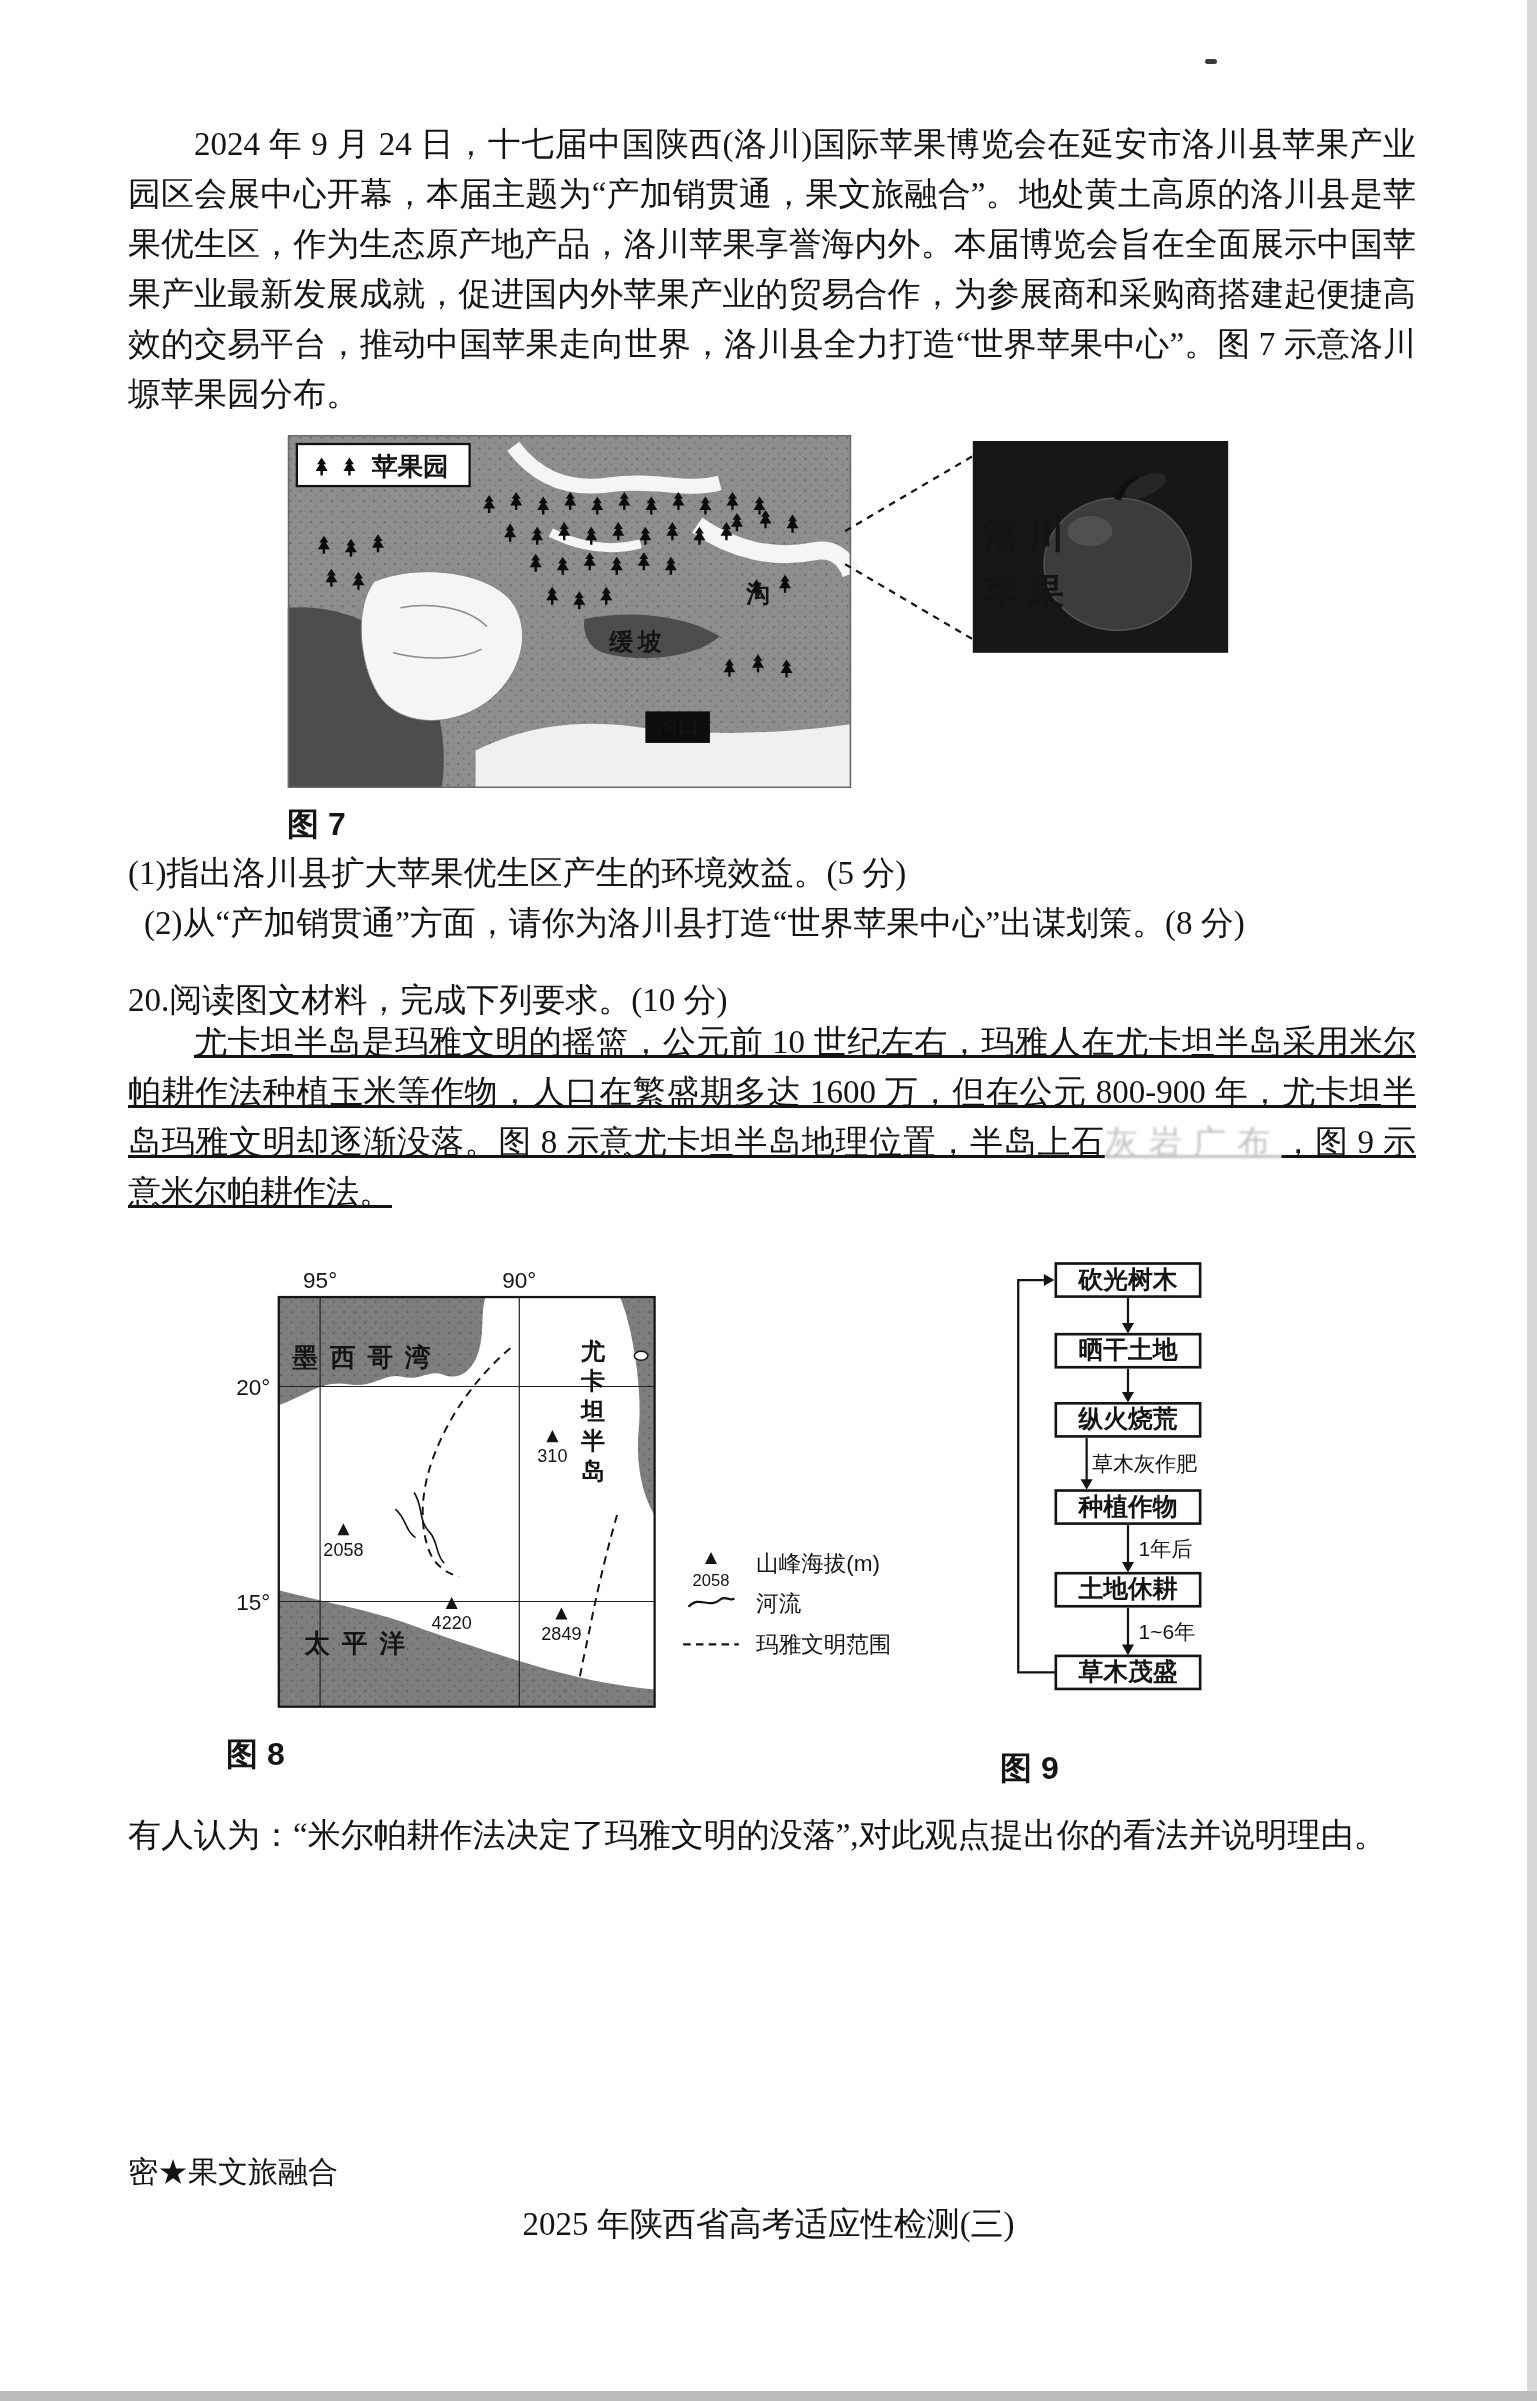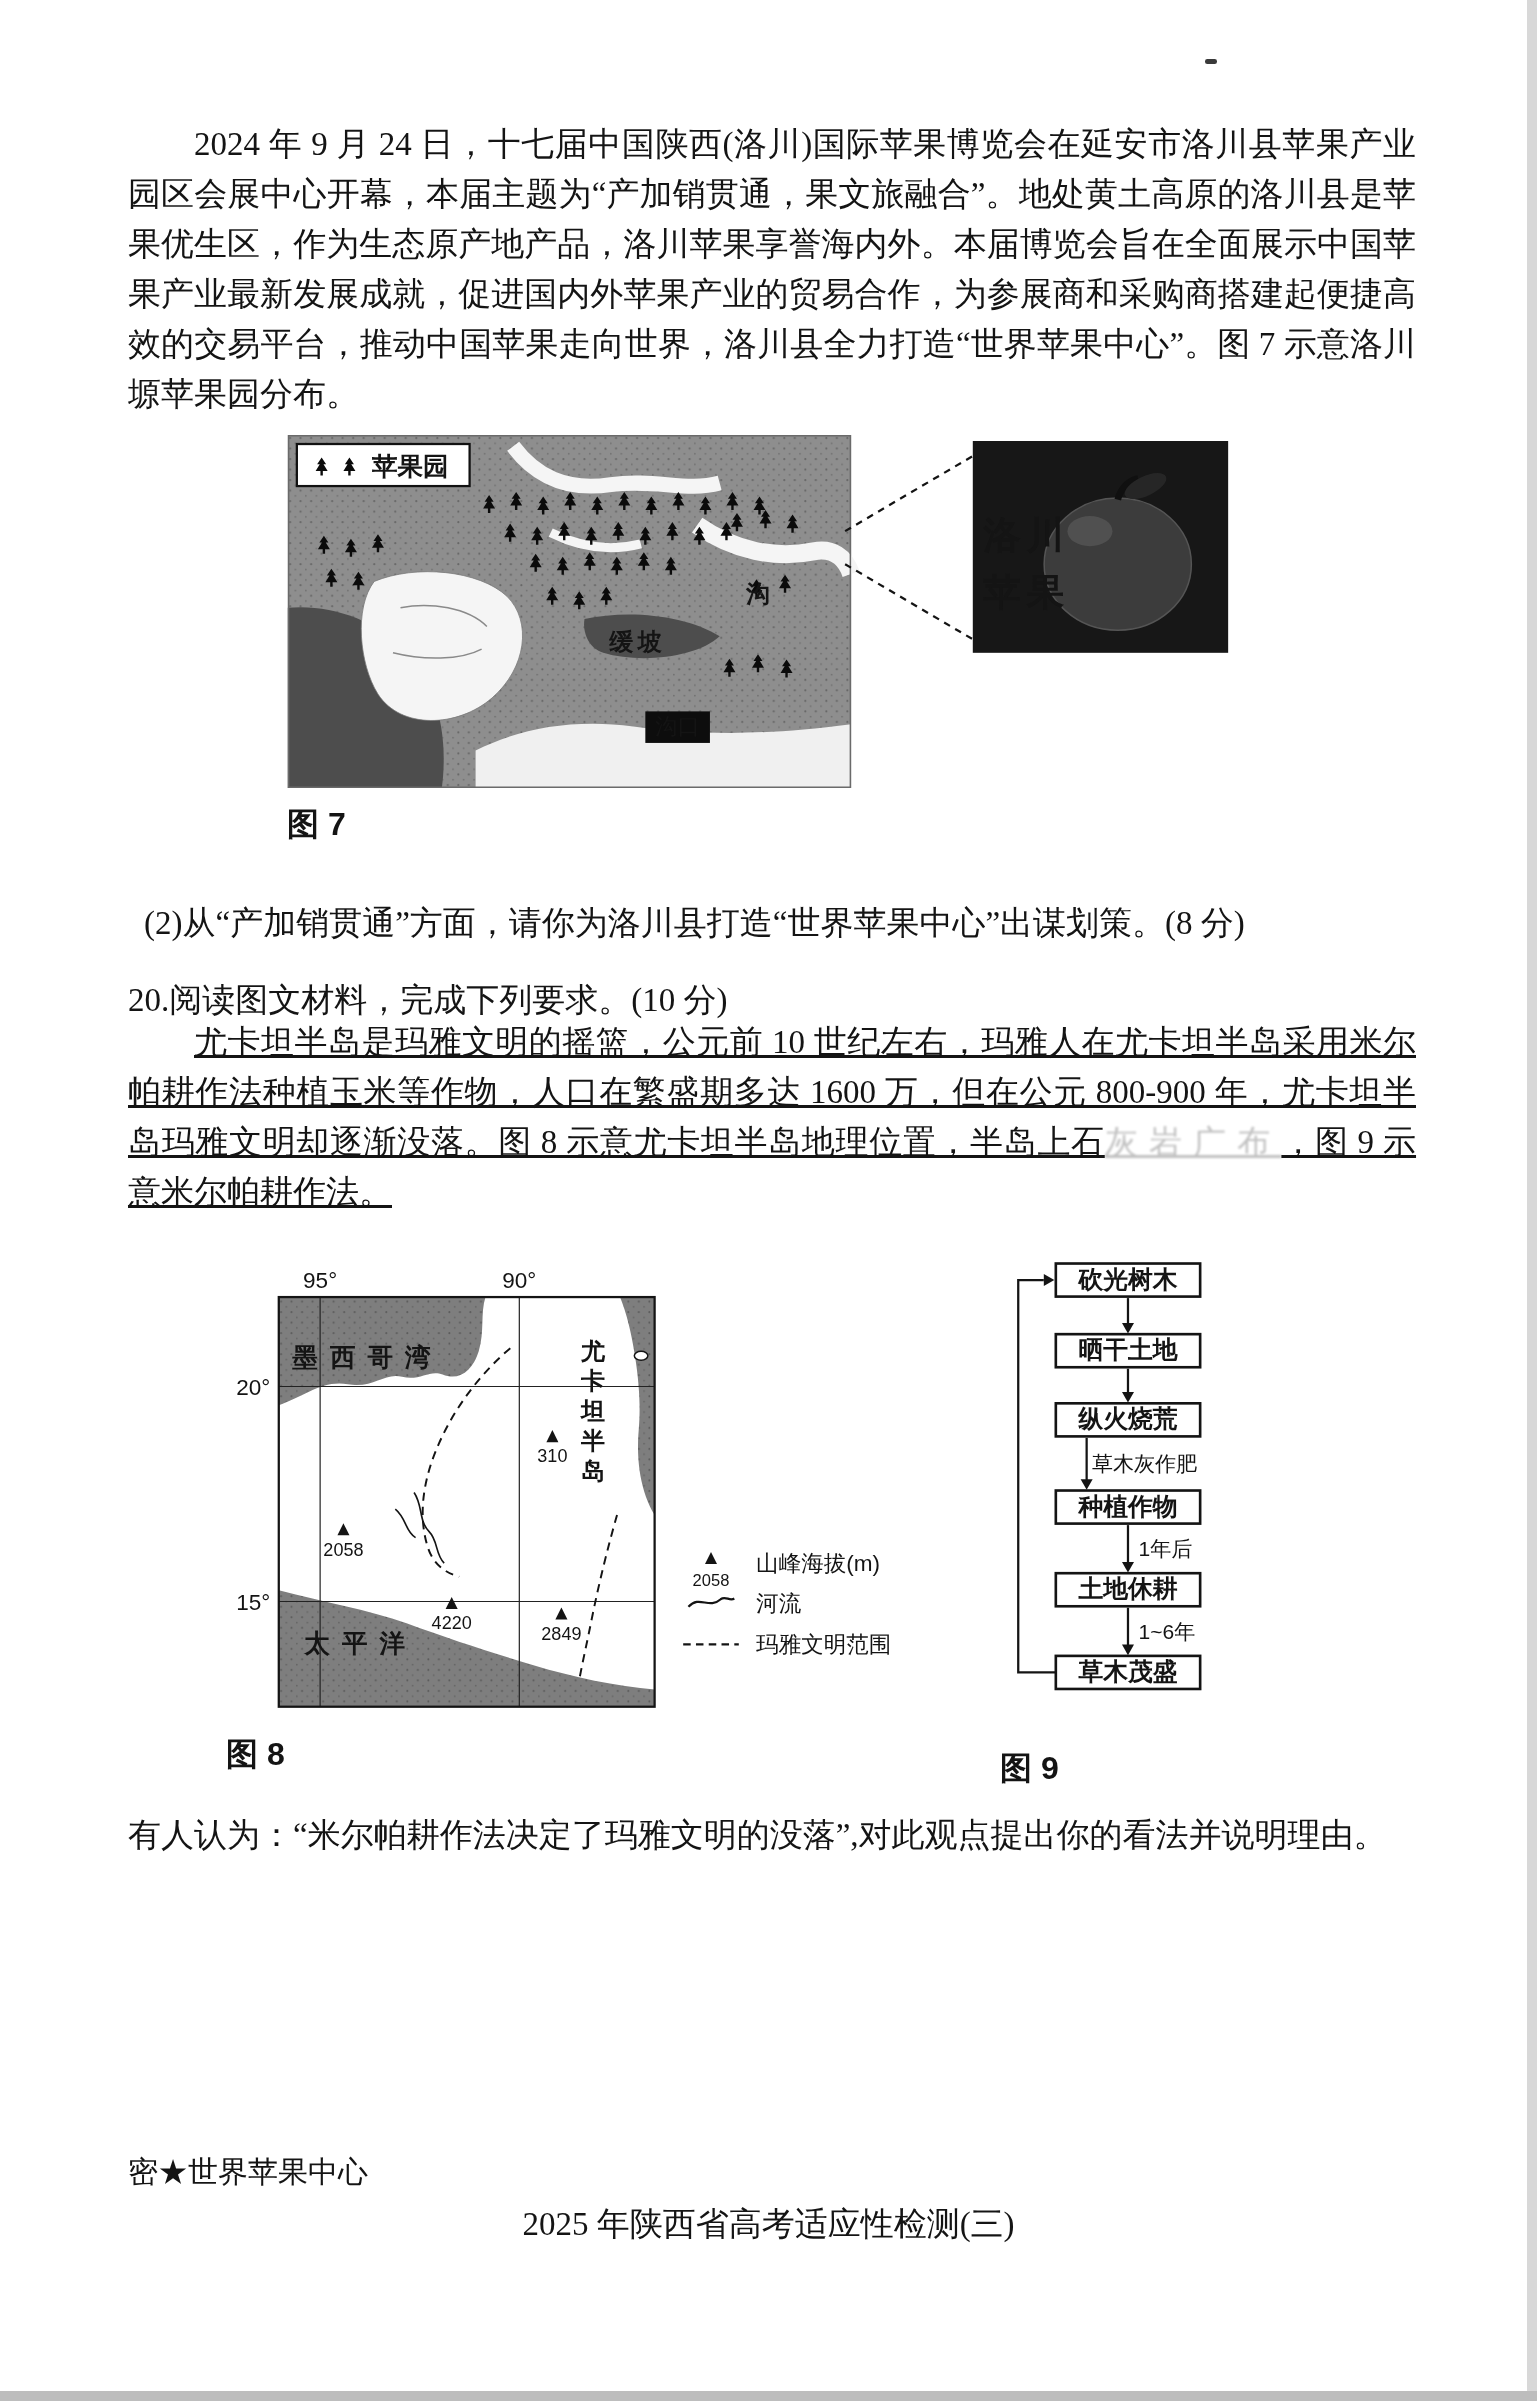--- a/index.html
+++ b/index.html
@@ -135,20 +135,21 @@
       <ellipse cx="1068" cy="128" rx="30" ry="20" fill="#5a5a5a" opacity="0.65"></ellipse>
       <path d="M1105,86 C1110,68 1122,60 1132,58" fill="none" stroke="#101010" stroke-width="9"></path>
       <ellipse cx="1142" cy="68" rx="30" ry="13" fill="#262626" transform="rotate(-25 1142 68)"></ellipse>
       <text x="926" y="150" font-size="50" font-weight="bold" fill="#f2f2f2" letter-spacing="8">洛川</text>
       <text x="926" y="226" font-size="50" font-weight="bold" fill="#f2f2f2" letter-spacing="8">苹果</text>
     </g>
   </svg>
 
   <div class="abs caption" style="left:287px; top:803px; width:948px;">图 7</div>
 
+  <div class="abs line" style="left:128px; top:851px;">(1)指出洛川县扩大苹果优生区产生的环境效益。(5 分)</div>
   <div class="abs line" style="left:144px; top:901px;">(2)从“产加销贯通”方面，请你为洛川县打造“世界苹果中心”出谋划策。(8 分)</div>
 
   <div class="abs line" style="left:128px; top:978px;">20.阅读图文材料，完成下列要求。(10 分)</div>
 
   <div class="abs para indent" style="left:128px; top:1017px; width:1288px;text-decoration:underline;"><span>尤卡坦半岛是玛雅文明的摇篮，公元前 10 世纪左右，玛雅人在尤卡坦半岛采用米尔帕耕作法种植玉米等作物，人口在繁盛期多达 1600 万，但在公元 800-900 年，尤卡坦半岛玛雅文明却逐渐没落。图 8 示意尤卡坦半岛地理位置，半岛上石</span><span class="faded">灰岩广布</span><span>，图 9 示意米尔帕耕作法。</span></div>
 
   <svg class="abs" style="left:226px; top:1267px;" width="752" height="451" viewBox="0 0 1000 600">
     <defs>
       <pattern id="sp8" width="14" height="14" patternUnits="userSpaceOnUse">
         <circle cx="3" cy="4" r="1.3" fill="#000" opacity="0.45"></circle>
@@ -266,19 +267,19 @@
       <text x="184" y="399">1年后</text>
       <text x="184" y="509">1~6年</text>
     </g>
   </svg>
 
   <div class="abs caption" style="left:226px; top:1733px; width:752px;">图 8</div>
   <div class="abs caption" style="left:1000px; top:1733px; width:271px;margin-top:14px;">图 9</div>
 
   <div class="abs line" style="left:128px; top:1804px;margin-top:9px;">有人认为：“米尔帕耕作法决定了玛雅文明的没落”,对此观点提出你的看法并说明理由。</div>
 
-  <div class="abs footer-left" style="left:128px; top:2152px;">密★世界苹果中心</div>
+  <div class="abs footer-left" style="left:128px; top:2152px;">密★果文旅融合</div>
   <div class="abs footer-center" style="left:0; top:2202px; width:1537px;">2025 年陕西省高考适应性检测(三)</div>
 
   <div class="edge-right"></div>
   <div class="edge-bottom"></div>
 </div>
 
 
 </body></html>

